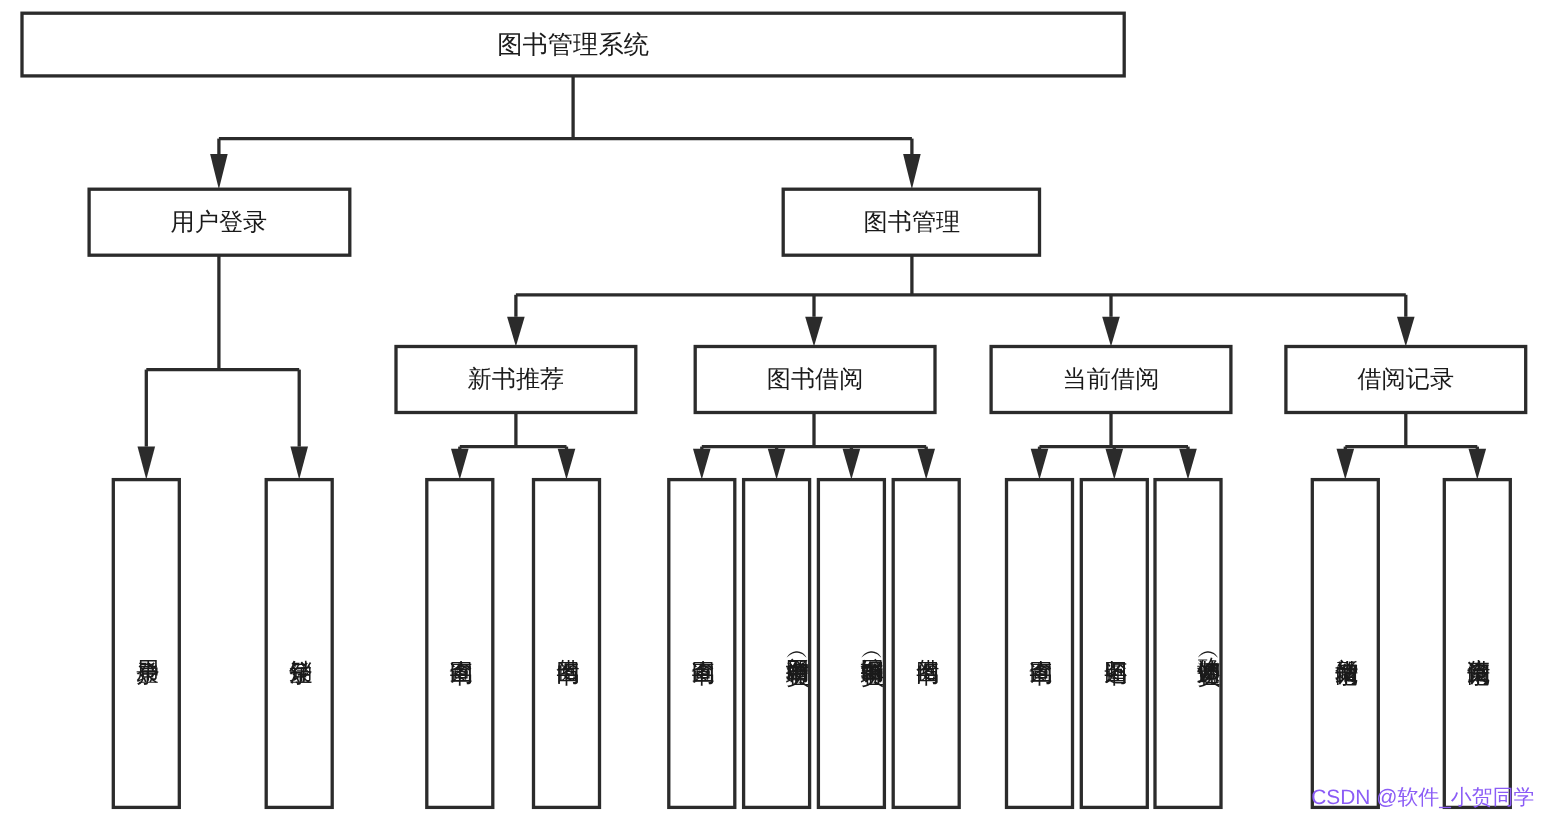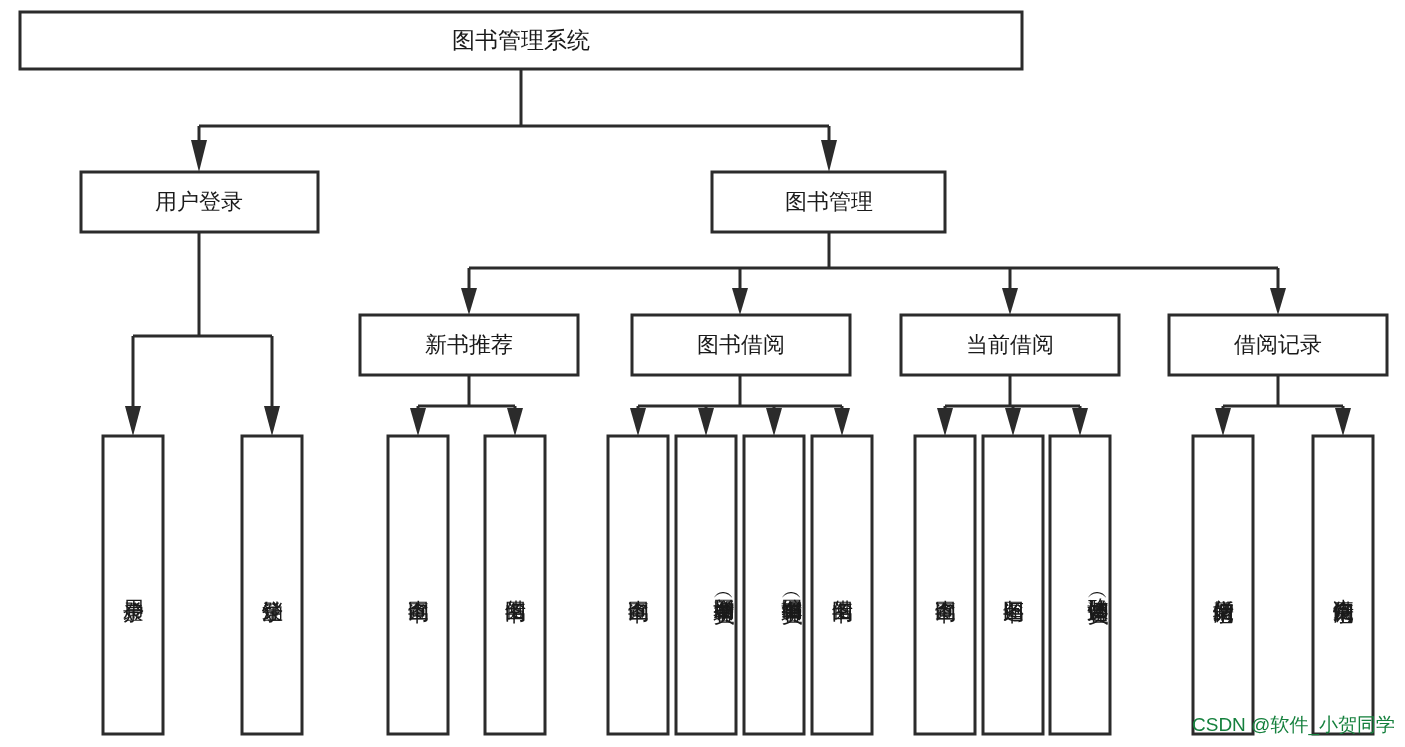--- a/index.html
+++ b/index.html
@@ -69,21 +69,21 @@
     letter-spacing: 1px;
     white-space: nowrap;
     pointer-events: none;
   }
   .watermark {
     position: absolute;
     left: 1192px;
     top: 712px;
     font-family: "Liberation Sans", "DejaVu Sans", sans-serif;
     font-size: 19px;
-    color: #15803d;
+    color: #8b5cf6;
     white-space: nowrap;
   }
 </style>
 </head>
 <body>
 
 <div id="diagram-root">
 
   <svg class="diagram-canvas" viewBox="0 0 1405 747">
 

